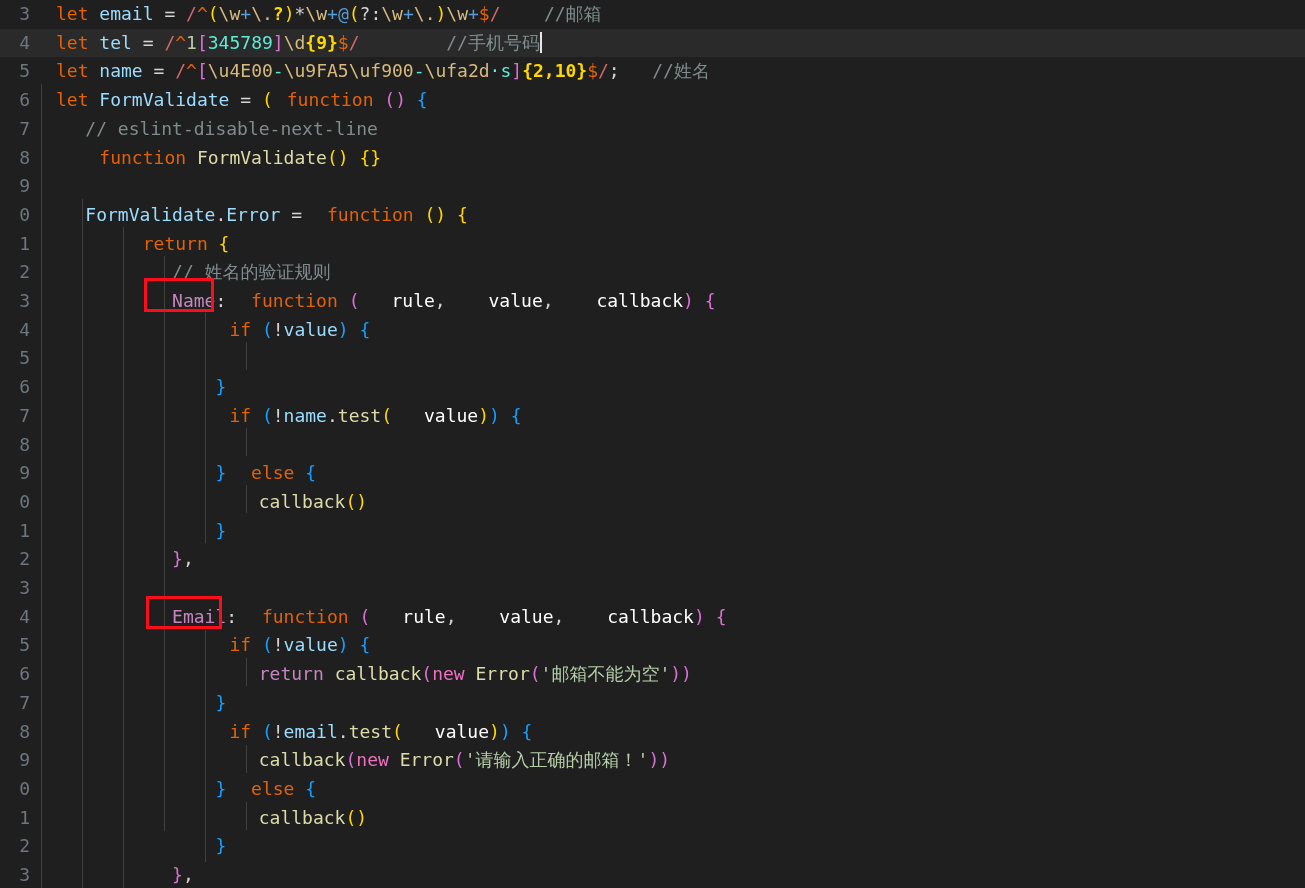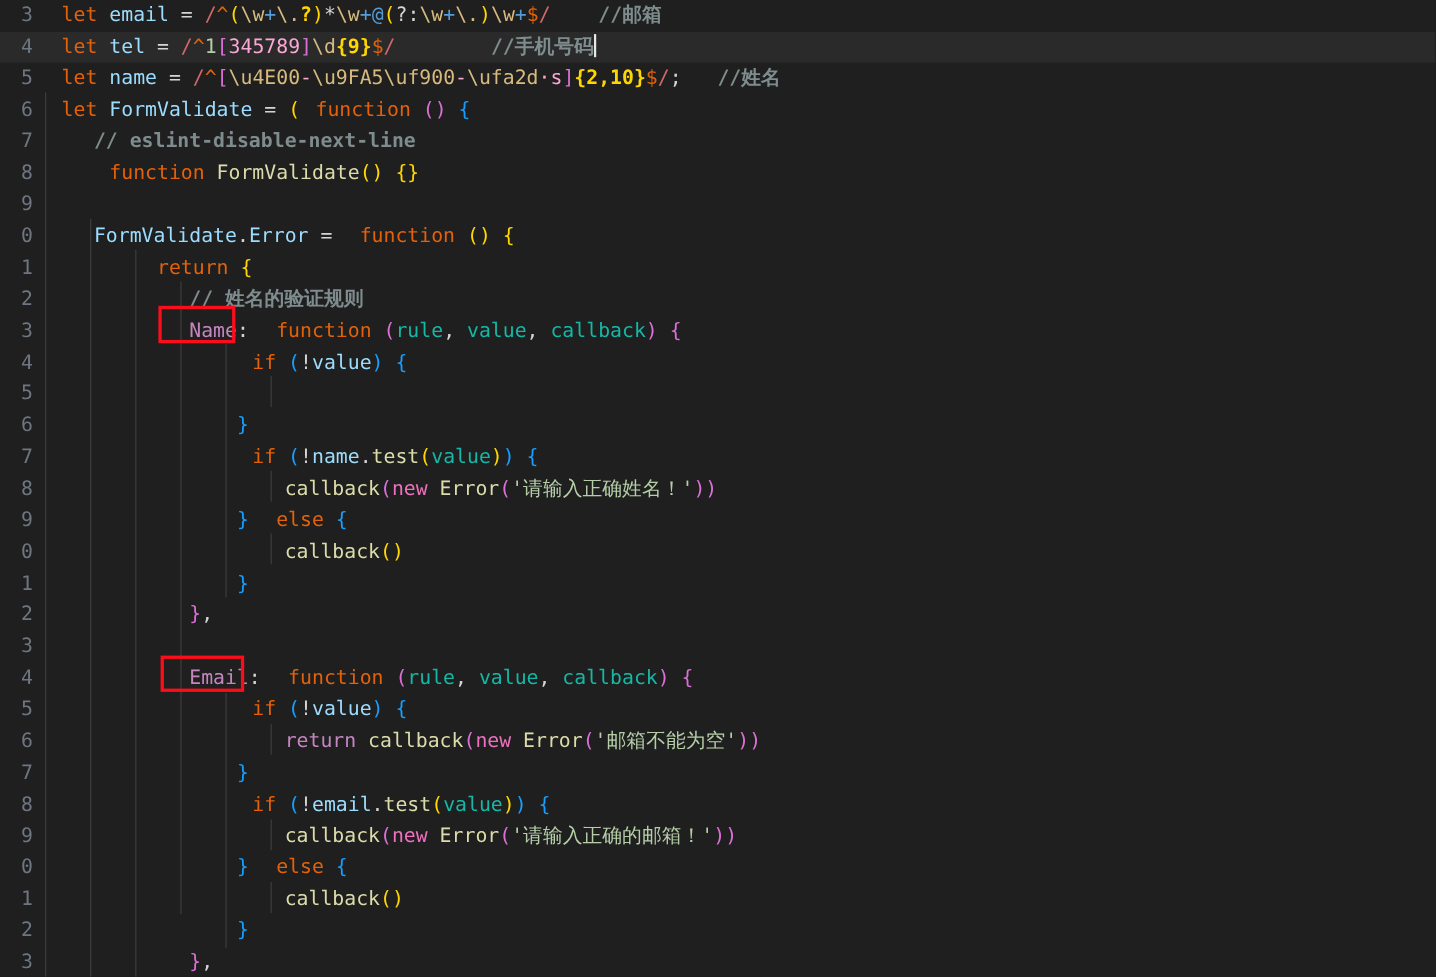--- a/index.html
+++ b/index.html
@@ -66,31 +66,31 @@
     background: #404040;
   }
 
   
   .kw      { color: #e36209; margin-left: 14px; }   
   .kw2     { color: #c586c0; }   
   .kwnew   { color: #f070c0; }   
   .var     { color: #9cdcfe; }   
   .fn      { color: #dcdcaa; }   
   .prop    { color: #c586c0; }   
-  .param   { color: #14b8a6; }   
+  .param   { color: #ffffff; margin-left: 32px; }   
   .str     { color: #b5cea8; }   
-  .cmt     { color: #7f8c8d; font-weight: bold; }   
+  .cmt     { color: #7f8c8d; }   
   .punct   { color: #d4d4d4; }
   .p1      { color: #ffd700; }   
   .p2      { color: #da70d6; }   
   .p3      { color: #179fff; }   
   .re      { color: #d16969; }   
   .reanch  { color: #e36209; }   
   .reesc   { color: #d7ba7d; }   
-  .recls   { color: #f9a8d4; text-align: right; }
+  .recls   { color: #5eead4; text-align: right; }
   .requant { color: #ffd700; font-weight: bold; }
   .reat    { color: #569cd6; }
   .num     { color: #b5cea8; }
   .op      { color: #d4d4d4; }
 
   
   .caret {
     display: inline-block;
     width: 2px;
     height: 21px;
@@ -195,21 +195,20 @@
     <span class="code">                <span class="p3">}</span></span>
   </div>
 
   <div class="line" style="top:401.8px;position:absolute;width:1305px;">
     <span class="gutter">7</span>
     <span class="code">                <span class="kw">if</span> <span class="p3">(</span><span class="punct">!</span><span class="var">name</span><span class="punct">.</span><span class="fn">test</span><span class="p1">(</span><span class="param">value</span><span class="p1">)</span><span class="p3">)</span> <span class="p3">{</span></span>
   </div>
 
   <div class="line" style="top:430.5px;position:absolute;width:1305px;">
     <span class="gutter">8</span>
-    <span class="code">                    <span class="fn">callback</span><span class="p2">(</span><span class="kwnew">new</span> <span class="fn">Error</span><span class="p2">(</span><span class="str">'请输入正确姓名！'</span><span class="p2">))</span></span>
   </div>
 
   <div class="line" style="top:459.2px;position:absolute;width:1305px;">
     <span class="gutter">9</span>
     <span class="code">                <span class="p3">}</span> <span class="kw">else</span> <span class="p3">{</span></span>
   </div>
 
   <div class="line" style="top:487.9px;position:absolute;width:1305px;">
     <span class="gutter">0</span>
     <span class="code">                    <span class="fn">callback</span><span class="p1">()</span></span>

